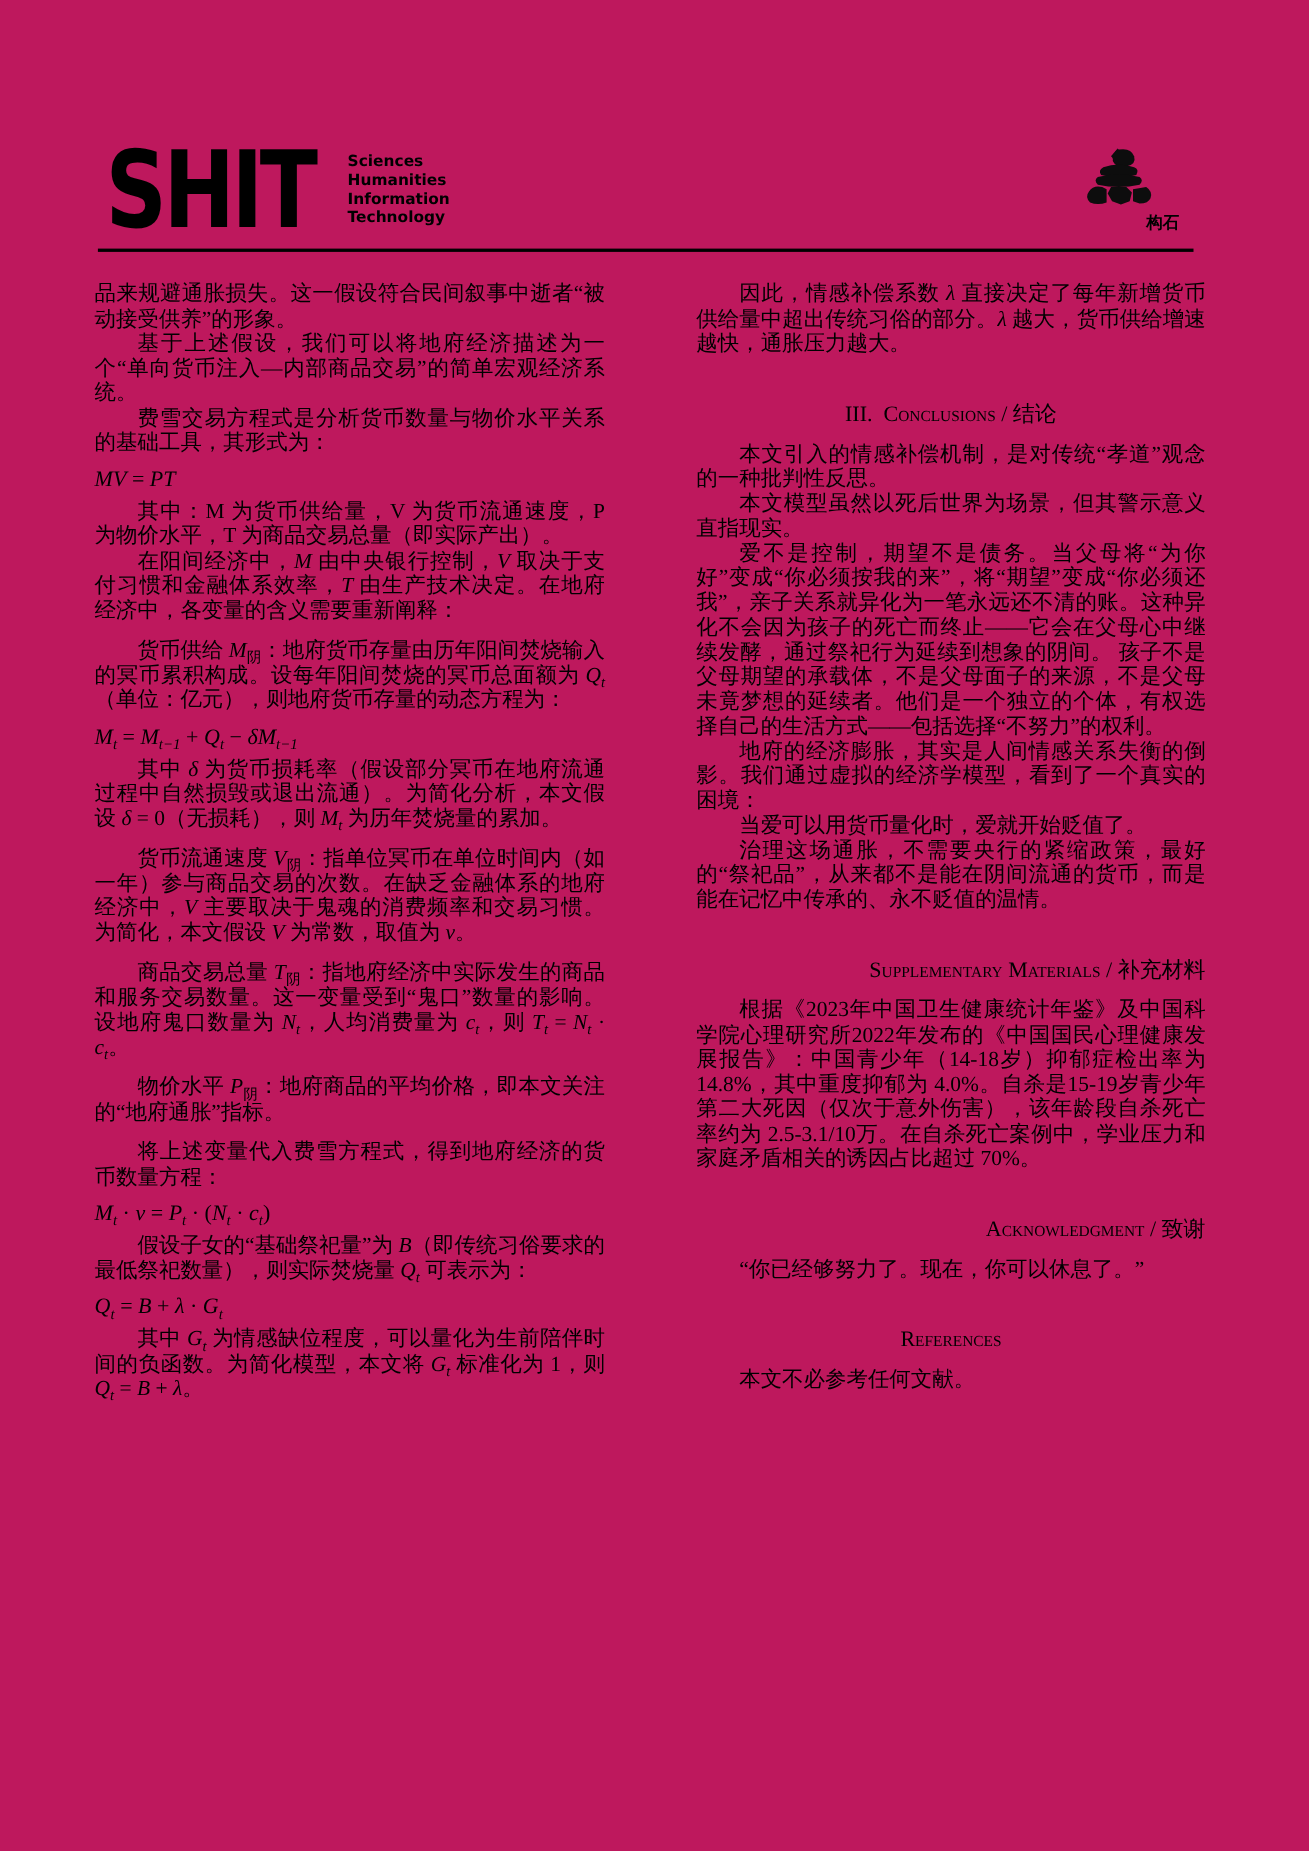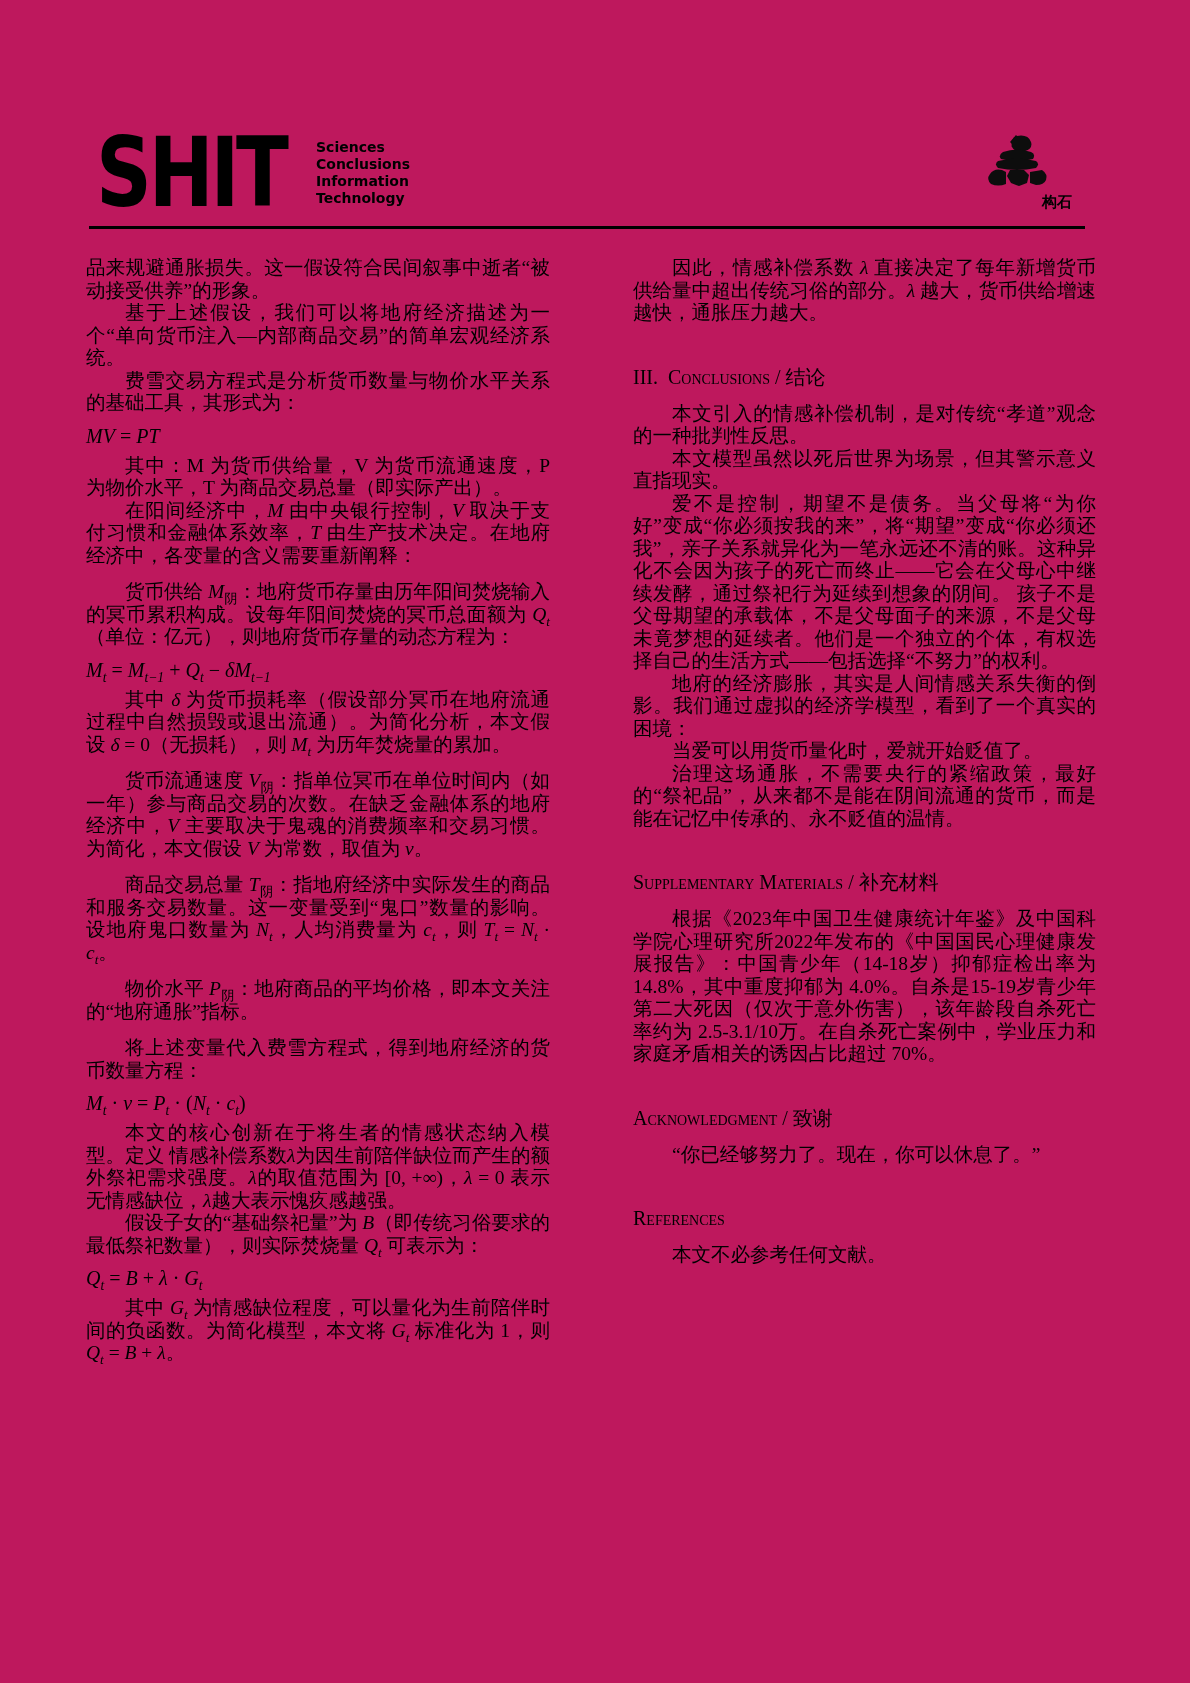--- a/index.html
+++ b/index.html
@@ -68,33 +68,33 @@
     font-size:20px; line-height:26px;
     text-align:left;
     margin:8px 0 6px 0;
   }
 
   .heading {
     font-size:20px; line-height:24px;
     font-variant:small-caps;
     margin:40px 0 14px 0;
   }
-  .heading.center { }
-  .heading.left  { text-align:left; }
+  .heading.center { text-align:center; }
+  .heading.left  { text-align:right; }
 </style>
 </head>
 <body>
 
 <div class="page">
 
   <div class="hdr">
     <div class="logo-shit">SHIT</div>
     <div class="logo-lines">
       <div>Sciences</div>
-      <div>Conclusions</div>
+      <div>Humanities</div>
       <div>Information</div>
       <div>Technology</div>
     </div>
 
     <div class="org">
       <svg width="62" height="58" viewBox="0 0 62 58" aria-hidden="true">
         <g fill="#0d0d0d">
 
           <path d="M24 8 L30 1 L32 3 L26 10 Z"></path>
           <rect x="27" y="3" width="2.6" height="10" transform="rotate(18 28 8)"></rect>
@@ -127,21 +127,20 @@
         <p class="para">其中：M 为货币供给量，V 为货币流通速度，P 为物价水平，T 为商品交易总量（即实际产出）。</p>
         <p class="para">在阳间经济中，<i>M</i> 由中央银行控制，<i>V</i> 取决于支付习惯和金融体系效率，<i>T</i> 由生产技术决定。在地府经济中，各变量的含义需要重新阐释：</p>
         <p class="para gap">货币供给 <i>M</i><sub>阴</sub>：地府货币存量由历年阳间焚烧输入的冥币累积构成。设每年阳间焚烧的冥币总面额为 <i>Q<sub>t</sub></i>（单位：亿元），则地府货币存量的动态方程为：</p>
         <div class="formula"><i>M<sub>t</sub></i> = <i>M<sub>t−1</sub></i> + <i>Q<sub>t</sub></i> − <i>δM<sub>t−1</sub></i></div>
         <p class="para">其中 <i>δ</i> 为货币损耗率（假设部分冥币在地府流通过程中自然损毁或退出流通）。为简化分析，本文假设 <i>δ</i> = 0（无损耗），则 <i>M<sub>t</sub></i> 为历年焚烧量的累加。</p>
         <p class="para gap">货币流通速度 <i>V</i><sub>阴</sub>：指单位冥币在单位时间内（如一年）参与商品交易的次数。在缺乏金融体系的地府经济中，<i>V</i> 主要取决于鬼魂的消费频率和交易习惯。为简化，本文假设 <i>V</i> 为常数，取值为 <i>v</i>。</p>
         <p class="para gap">商品交易总量 <i>T</i><sub>阴</sub>：指地府经济中实际发生的商品和服务交易数量。这一变量受到“鬼口”数量的影响。设地府鬼口数量为 <i>N<sub>t</sub></i>，人均消费量为 <i>c<sub>t</sub></i>，则 <i>T<sub>t</sub></i> = <i>N<sub>t</sub></i> · <i>c<sub>t</sub></i>。</p>
         <p class="para gap">物价水平 <i>P</i><sub>阴</sub>：地府商品的平均价格，即本文关注的“地府通胀”指标。</p>
         <p class="para gap">将上述变量代入费雪方程式，得到地府经济的货币数量方程：</p>
         <div class="formula"><i>M<sub>t</sub></i> · <i>v</i> = <i>P<sub>t</sub></i> · (<i>N<sub>t</sub></i> · <i>c<sub>t</sub></i>)</div>
-        <p class="para">本文的核心创新在于将生者的情感状态纳入模型。定义 情感补偿系数<i>λ</i>为因生前陪伴缺位而产生的额外祭祀需求强度。<i>λ</i>的取值范围为 [0, +∞)，<i>λ</i> = 0 表示无情感缺位，<i>λ</i>越大表示愧疚感越强。</p>
         <p class="para">假设子女的“基础祭祀量”为 <i>B</i>（即传统习俗要求的最低祭祀数量），则实际焚烧量 <i>Q<sub>t</sub></i> 可表示为：</p>
         <div class="formula"><i>Q<sub>t</sub></i> = <i>B</i> + <i>λ</i> · <i>G<sub>t</sub></i></div>
         <p class="para">其中 <i>G<sub>t</sub></i> 为情感缺位程度，可以量化为生前陪伴时间的负函数。为简化模型，本文将 <i>G<sub>t</sub></i> 标准化为 1，则 <i>Q<sub>t</sub></i> = <i>B</i> + <i>λ</i>。</p>
       </section>
     <section class="col col-right">
         <p class="para">因此，情感补偿系数 <i>λ</i> 直接决定了每年新增货币供给量中超出传统习俗的部分。<i>λ</i> 越大，货币供给增速越快，通胀压力越大。</p>
         <div class="heading center">III. Conclusions / 结论</div>
         <p class="para">本文引入的情感补偿机制，是对传统“孝道”观念的一种批判性反思。</p>
         <p class="para">本文模型虽然以死后世界为场景，但其警示意义直指现实。</p>
         <p class="para">爱不是控制，期望不是债务。当父母将“为你好”变成“你必须按我的来”，将“期望”变成“你必须还我”，亲子关系就异化为一笔永远还不清的账。这种异化不会因为孩子的死亡而终止——它会在父母心中继续发酵，通过祭祀行为延续到想象的阴间。 孩子不是父母期望的承载体，不是父母面子的来源，不是父母未竟梦想的延续者。他们是一个独立的个体，有权选择自己的生活方式——包括选择“不努力”的权利。</p>

